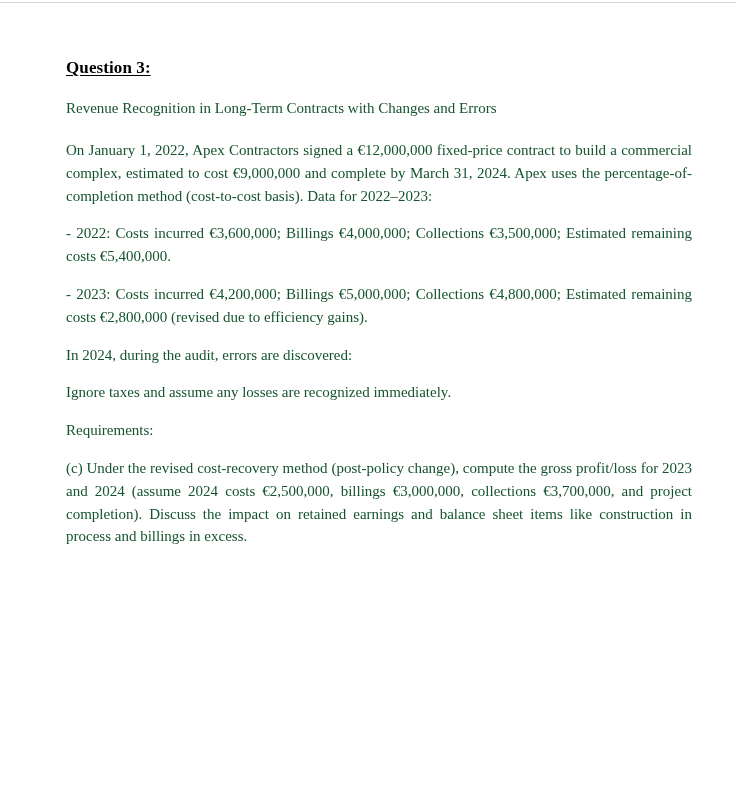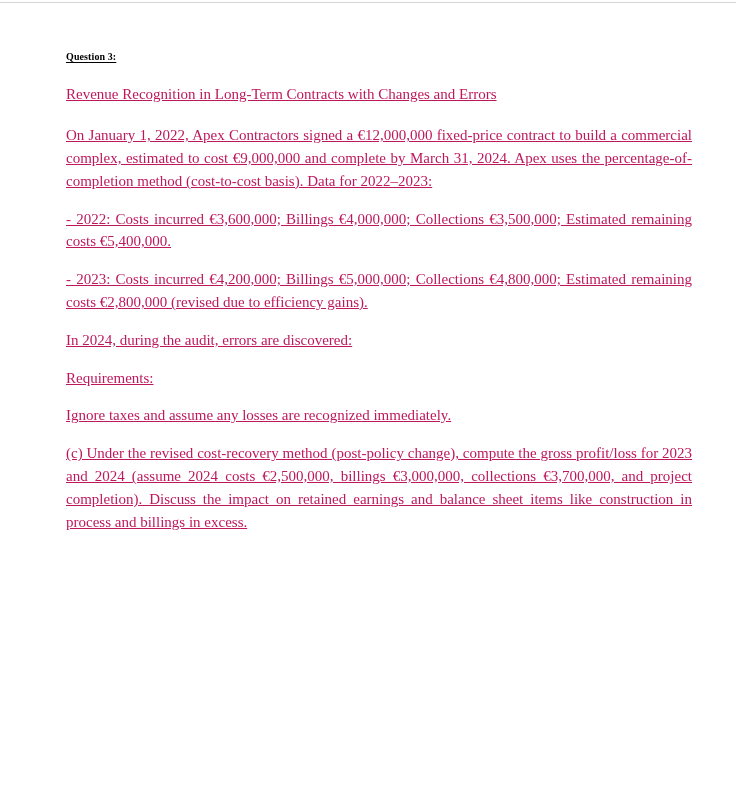--- a/index.html
+++ b/index.html
@@ -30,38 +30,37 @@
     left: 0;
     width: 736px;
     padding-top: 44px;
     box-sizing: border-box;
   }
   .content {
     margin-left: 66px;
     width: 626px;
   }
   h1.q-heading {
-    font-size: 10px;
+    font-size: 17px;
     font-weight: bold;
-    margin: 7px 0 19px 0;
+    margin: 13px 0 19px 0;
     padding: 0;
     line-height: 1.25;
     letter-spacing: 0.1px;
   }
   h1.q-heading .ul {
     text-decoration: underline;
     text-underline-offset: 2px;
   }
   p {
     font-size: 15px;
     line-height: 1.52;
     margin: 0 0 15px 0;
     padding: 0;
-    color: #be185d;
-    text-decoration: underline;
+    color: #14532d;
   }
   p.just {
     text-align: justify;
     text-justify: inter-word;
   }
   p.left {
     text-align: left;
   }
   p.subtitle {
     margin-bottom: 19px;
@@ -86,22 +85,22 @@
 
     <p class="just">- 2022: Costs incurred €3,600,000; Billings €4,000,000; Collections €3,500,000; Estimated remaining costs €5,400,000.</p>
 
     <p class="just">- 2023: Costs incurred €4,200,000; Billings €5,000,000; Collections €4,800,000; Estimated remaining costs €2,800,000 (revised due to efficiency gains).</p>
 
     <p class="left">In 2024, during the audit, errors are discovered:</p>
 
 
 
 
+    <p class="left">Ignore taxes and assume any losses are recognized immediately.</p>
+
     <p class="left">Requirements:</p>
-
-    <p class="left">Ignore taxes and assume any losses are recognized immediately.</p>
 
 
 
     <p class="just last">(c) Under the revised cost-recovery method (post-policy change), compute the gross profit/loss for 2023 and 2024 (assume 2024 costs €2,500,000, billings €3,000,000, collections €3,700,000, and project completion). Discuss the impact on retained earnings and balance sheet items like construction in process and billings in excess.</p>
 
   </div>
 </div>
 
 </body></html>

